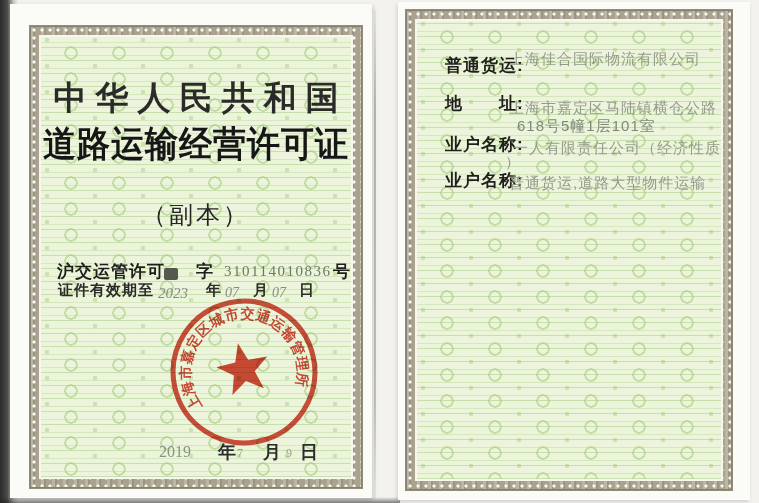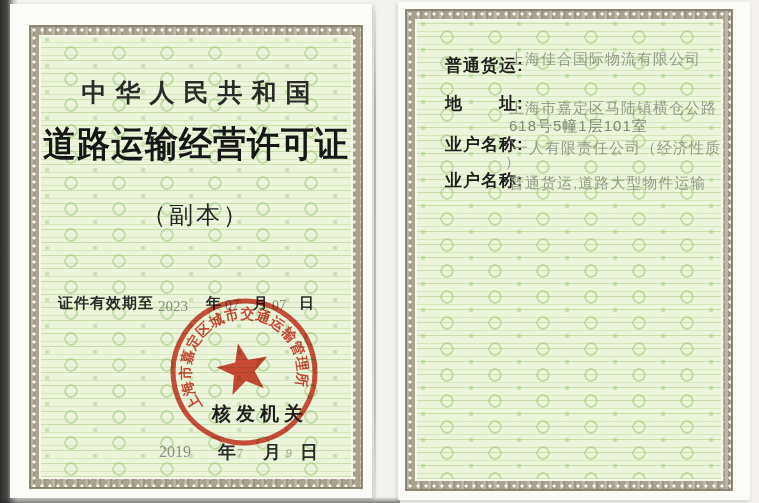--- a/index.html
+++ b/index.html
@@ -29,80 +29,86 @@
     background-image:
       radial-gradient(circle at center,rgba(255,255,255,0) 4.5px,rgba(154,200,110,.5) 5px,rgba(154,200,110,.5) 6.5px,rgba(255,255,255,0) 7px),
       radial-gradient(circle at center,rgba(154,200,110,.4) 2px,rgba(255,255,255,0) 2.6px),
       repeating-linear-gradient(0deg,rgba(148,196,106,.42) 0 1px,rgba(255,255,255,0) 1px 5px,rgba(148,196,106,.26) 5px 6px,rgba(255,255,255,0) 6px 13px);
     background-size:48px 26px,48px 26px,auto;
     background-position:6px 3px,30px 16px,0 0;}
 
   .abs{position:absolute;}
   .center{left:0;right:0;text-align:center;}
 
-  .country{font-family:"Liberation Serif",serif;font-size:25px;letter-spacing:9px;padding-left:9px;color:#2a2a28;font-weight:600;}
+  .country{font-family:"Liberation Serif",serif;font-size:33px;letter-spacing:9px;padding-left:9px;color:#2a2a28;font-weight:600;}
   .doc-title{font-size:33px;font-weight:900;letter-spacing:1px;color:#161616;transform:scaleY(1.08);}
   .subtitle{font-family:"Liberation Serif",serif;font-size:24px;letter-spacing:3px;color:#242422;}
 
   .lic{font-size:17px;font-weight:700;color:#1e1e1c;letter-spacing:1px;}
   .lic-num{font-family:"Liberation Serif",serif;font-size:15px;color:#70766c;letter-spacing:1.5px;font-weight:400;}
   .val-label{font-size:15px;font-weight:700;color:#2a2a28;letter-spacing:1px;}
-  .faint{font-family:"Liberation Serif",serif;color:#878d83;font-weight:400;}
+  .faint{font-family:"Liberation Serif",serif;color:#878d83;font-weight:400;font-style:italic;}
   .redact{width:14px;height:12px;background:rgba(45,45,42,.78);filter:blur(.7px);border-radius:2px;}
 
   .stamp{mix-blend-mode:multiply;transform:rotate(-12deg);}
   .issuer{font-size:19px;letter-spacing:5px;color:#1d1d1b;font-weight:600;}
   .date-unit{font-size:18px;color:#2c2c2a;font-weight:600;}
   .date-num{font-family:"Liberation Serif",serif;font-size:16px;color:#8b9188;}
   .date-num-sm{font-family:"Liberation Serif",serif;font-size:12px;color:#9aa096;}
 
   .r-label{font-size:17px;font-weight:700;color:#1f1f1d;letter-spacing:1px;}
   .r-value{font-size:15px;color:#939b8b;letter-spacing:1px;}
-  .r-value-dk{color:#7f887a;}
+  .r-value-dk{color:#7f887a;margin-left:8px;}
 </style>
 </head>
 <body>
 
 <div class="scan">
   <div class="edge-left"></div>
   <div class="edge-bottom"></div>
 
   <div class="page page-left">
     <div class="frame frame-left">
       <div class="inner">
 
         <div class="abs center country" style="top:39px">中华人民共和国</div>
 
         <div class="abs center doc-title" style="top:85px">道路运输经营许可证</div>
 
         <div class="abs center subtitle" style="top:162px">（副本）</div>
 
+        <div class="abs" style="top:223px;left:0;right:0;height:24px">
+          <span class="abs lic" style="left:16px;top:0">沪交运管许可</span>
+          <span class="abs redact" style="left:123px;top:8px"></span>
+          <span class="abs lic" style="left:155px;top:0">字</span>
+          <span class="abs lic-num" style="left:183px;top:3px">310114010836</span>
+          <span class="abs lic" style="left:292px;top:0">号</span>
+        </div>
 
-        <div class="abs" style="top:257px;left:0;right:0;height:24px">
+        <div class="abs" style="top:244px;left:0;right:0;height:24px">
           <span class="abs val-label" style="left:17px;top:0">证件有效期至</span>
           <span class="abs faint" style="left:117px;top:4px;font-size:15px">2023</span>
           <span class="abs val-label" style="left:165px;top:0">年</span>
           <span class="abs faint" style="left:184px;top:4px;font-size:14px">07</span>
           <span class="abs val-label" style="left:212px;top:0">月</span>
           <span class="abs faint" style="left:231px;top:4px;font-size:14px">07</span>
           <span class="abs val-label" style="left:258px;top:0">日</span>
         </div>
 
         <svg class="abs stamp" style="left:122px;top:254px" width="162" height="162" viewBox="0 0 160 160">
           <circle cx="80" cy="80" r="70" fill="none" stroke="#cf3320" stroke-width="5" opacity="0.85"></circle>
           <polygon points="80,51 86.5,69.1 105.7,69.7 90.5,81.4 95.9,99.8 80,89 64.1,99.8 69.5,81.4 54.3,69.7 73.5,69.1" fill="#cf3320" opacity="0.88"></polygon>
           <defs>
             <path id="ringPath" d="M 36.6,110.4 A 53,53 0 1 1 123.4,110.4" fill="none"></path>
           </defs>
           <text font-size="14" fill="#cf3320" opacity="0.88" letter-spacing="0.5" font-weight="bold">
             <textPath href="#ringPath" startOffset="50%" text-anchor="middle">上海市嘉定区城市交通运输管理所</textPath>
           </text>
         </svg>
 
-        <div class="abs issuer" style="left:171px;top:364px">核发机关</div>
 
         <div class="abs" style="top:403px;left:0;right:0;height:26px">
           <span class="abs date-num" style="left:118px;top:3px">2019</span>
           <span class="abs date-unit" style="left:177px;top:0">年</span>
           <span class="abs date-num-sm" style="left:196px;top:6px">7</span>
           <span class="abs date-unit" style="left:222px;top:0">月</span>
           <span class="abs date-num-sm" style="left:245px;top:6px">9</span>
           <span class="abs date-unit" style="left:259px;top:0">日</span>
         </div>
 

